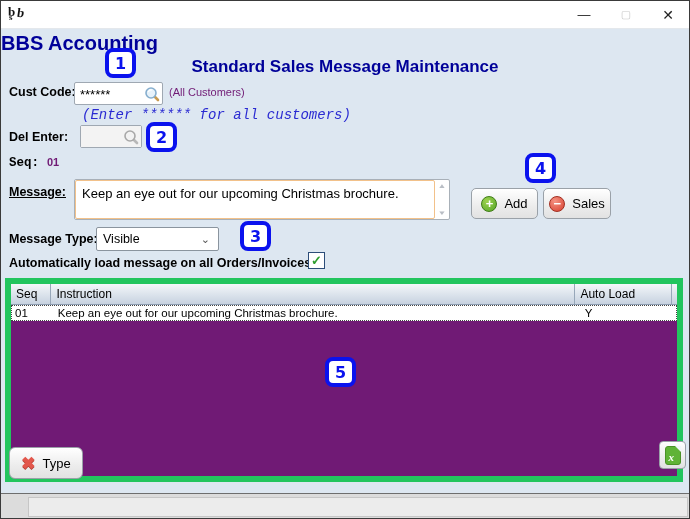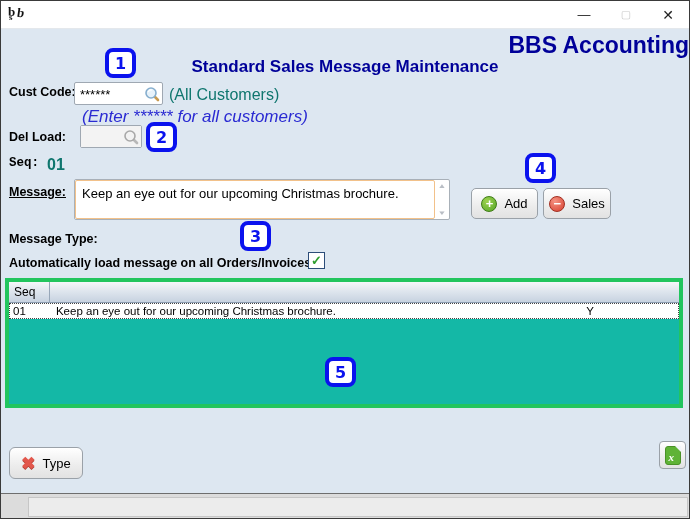--- a/index.html
+++ b/index.html
@@ -23,52 +23,52 @@
   .app-logo .s1 { position:absolute; left:1px; top:6px; font-size:9px; font-weight:bold; }
   .app-logo .b2 { position:absolute; left:9px; top:-1px; font-size:13px; font-weight:bold; transform:skewX(-8deg); }
   .titlebar-text { font-size:12px; color:#000; }
   .titlebar-controls { margin-left:auto; display:flex; height:100%; }
   .tb-btn { width:42px; height:100%; display:flex; align-items:center; justify-content:center;
     font-size:13px; color:#222; }
   .tb-btn.max { color:#c9c9c9; font-size:11px; }
   .tb-btn.close { font-size:14px; }
 
   
-  .hdr1 { position:absolute; left:0; top:31px; width:100%; text-align:right;
-    font-size:23px; font-weight:bold; color:var(--header-navy,#000099); }
+  .hdr1 { position:absolute; left:0; top:31px; width:100%; text-align:left;
+    font-size:20px; font-weight:bold; color:var(--header-navy,#000099); }
   .hdr2 { position:absolute; left:0; top:56px; width:100%; text-align:center;
     font-size:17px; font-weight:bold; color:var(--header-navy,#000099); }
 
   
   .callout { position:absolute; width:31px; height:30px; background:#fff;
     border:4px solid var(--callout-blue,#0a12ee); border-radius:8px;
     color:var(--callout-blue,#0a12ee); font-weight:bold; font-size:16px;
     display:flex; align-items:center; justify-content:center; z-index:5;
     font-family:"DejaVu Sans", sans-serif; }
   .c1 { left:104px; top:47px; }
   .c2 { left:145px; top:121px; }
   .c3 { left:239px; top:220px; }
   .c4 { left:524px; top:152px; }
   .c5 { left:324px; top:356px; }
 
   
   .lbl { position:absolute; font-size:12.5px; font-weight:bold; color:#000; }
-  .plain { position:absolute; font-size:16px; color:#0f766e; }
+  .plain { position:absolute; font-size:11px; color:#701a75; }
 
   .lookup { position:absolute; height:23px; background:#fff;
     border:1px solid #9fa8b2; border-radius:2px; }
   .lookup input { position:absolute; left:0; top:0; width:100%; height:100%;
     border:none; background:transparent; font-family:"Liberation Sans",sans-serif;
     font-size:13px; padding:2px 20px 0 5px; outline:none; }
   .lookup .mag { position:absolute; right:2px; top:3px; }
   .cust-code { left:73px; top:81px; width:89px; }
   .del-code  { left:79px; top:124px; width:62px; background:#f3f3f3; }
 
-  .hint { position:absolute; left:81px; top:106px; font-size:17px;
-    font-style:italic; color:var(--hint-blue,#2a2ad2); }
+  .hint { position:absolute; left:81px; top:106px; font-size:14px;
+    font-style:italic; color:var(--hint-blue,#2a2ad2);font-family:Liberation Mono, monospace; }
 
   .msgbox { position:absolute; left:73px; top:178px; width:376px; height:41px;
     background:#fff; border:1px solid #a8b0b8; border-radius:2px; display:flex; }
   .msgtext { flex:1; border:1px solid var(--focus-orange,#f2c18a); border-radius:2px;
     font-size:13px; color:#000; padding:5px 6px; overflow:hidden; white-space:nowrap; }
   .msgscroll { width:14px; display:flex; flex-direction:column;
     justify-content:space-between; align-items:center; padding:2px 0;
     color:#b9bec5; font-size:9px; line-height:8px; }
 
   .btn { position:absolute; display:flex; align-items:center; justify-content:center;
@@ -99,22 +99,22 @@
   .select { position:absolute; left:95px; top:226px; width:123px; height:24px;
     background:#fff; border:1px solid #8a949e; border-radius:2px;
     font-size:12.5px; display:flex; align-items:center; padding-left:6px; color:#000; }
   .select .chev { margin-left:auto; margin-right:8px; color:#555; font-size:11px; }
 
   .checkbox { position:absolute; left:307px; top:251px; width:17px; height:17px;
     background:#fff; border:1px solid #2c4d79; display:flex; align-items:center;
     justify-content:center; color:var(--check-green,#2f9e2f); font-weight:bold; font-size:13px; }
 
   
-  .grid { position:absolute; left:4px; top:277px; width:678px; height:130px;
-    background:#14b8a6; border:4px solid #22c55e; font-size:12px; }
+  .grid { position:absolute; left:4px; top:277px; width:678px; height:204px;
+    background:#701a75; border:6px solid #22c55e; font-size:12px; }
   .grid-header { display:flex; height:21px;
     background:linear-gradient(#f4f7fa,#dfe6ee 45%,#c7d2e0);
     border-bottom:1px solid #8c9cb0; }
   .gh-cell { display:flex; align-items:center; padding-left:5px; color:#000;
     border-right:1px solid #97a7b9; }
   .gh-seq { width:41px; }
   .gh-instruction { width:532px; }
   .gh-autoload { width:98px; }
   .gh-fill { flex:1; border-right:none; }
   .grid-row { display:flex; height:16px; align-items:center; background:#fff;
@@ -163,21 +163,21 @@
       <svg width="16" height="16" viewBox="0 0 16 16">
         <line x1="10.5" y1="10.5" x2="14" y2="14" stroke="#c89a50" stroke-width="2.6" stroke-linecap="round"></line>
         <circle cx="7" cy="7" r="5" fill="#e7f2fa" stroke="#86aece" stroke-width="1.6"></circle>
         <path d="M4.5 5.5 q1 -1.8 3 -1.5" fill="none" stroke="#fff" stroke-width="1.2" stroke-linecap="round"></path>
       </svg>
     </span>
   </div>
   <div class="plain" style="left:168px; top:85px;">(All Customers)</div>
   <div class="hint">(Enter ****** for all customers)</div>
 
-  <div class="lbl" style="left:8px; top:129px;">Del Load:</div>
+  <div class="lbl" style="left:8px; top:129px;">Del Enter:</div>
   <div class="lookup del-code">
     <input style="background: rgb(243, 243, 243);" value="">
     <span class="mag">
       <svg width="16" height="16" viewBox="0 0 16 16">
         <line x1="10.5" y1="10.5" x2="14" y2="14" stroke="#b8b8b8" stroke-width="2.6" stroke-linecap="round"></line>
         <circle cx="7" cy="7" r="5" fill="#f2f2f2" stroke="#a8a8a8" stroke-width="1.6"></circle>
       </svg>
     </span>
   </div>
 
@@ -196,29 +196,35 @@
   <div class="btn btn-add">
     <span class="circ add">+</span>
     <span>Add</span>
   </div>
   <div class="btn btn-clear">
     <span class="circ clear">−</span>
     <span>Sales</span>
   </div>
 
   <div class="lbl" style="left:8px; top:231px;">Message Type:</div>
+  <div class="select">
+    <span>Visible</span>
+    <span class="chev">⌄</span>
+  </div>
 
   <div class="lbl" style="left:8px; top:255px;">Automatically load message on all Orders/Invoices:</div>
   <div class="checkbox">
     <span>✓</span>
   </div>
 
   <div class="grid">
     <div class="grid-header">
       <div class="gh-cell gh-seq">Seq</div>
+      <div class="gh-cell gh-instruction">Instruction</div>
+      <div class="gh-cell gh-autoload">Auto Load</div>
       <div class="gh-cell gh-fill"></div>
     </div>
     <div class="grid-row">
       <div class="gr-seq">01</div>
       <div class="gr-instruction">Keep an eye out for our upcoming Christmas brochure.</div>
       <div class="gr-autoload">Y</div>
     </div>
   </div>
 
   <div class="btn btn-close">

